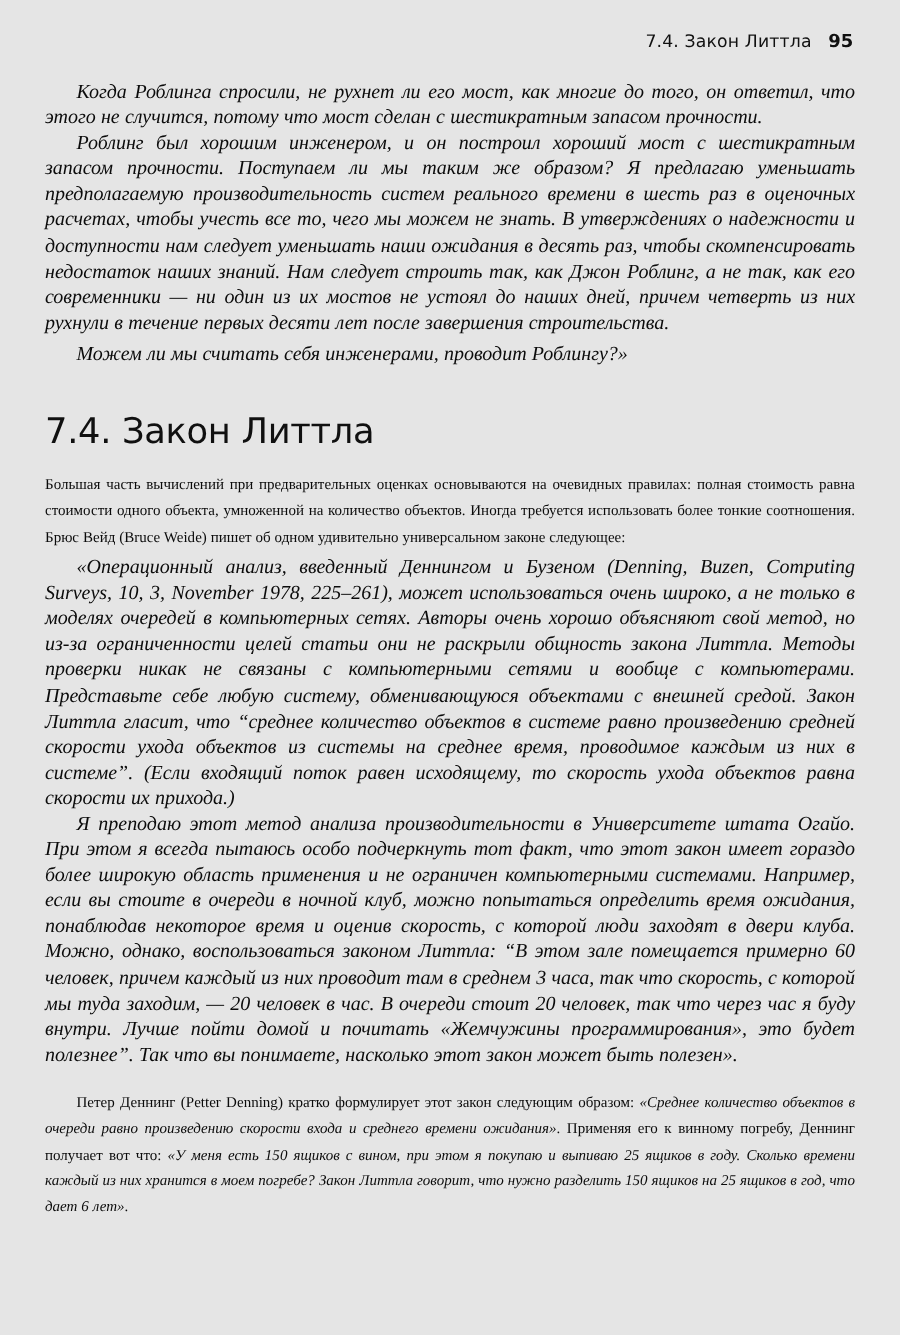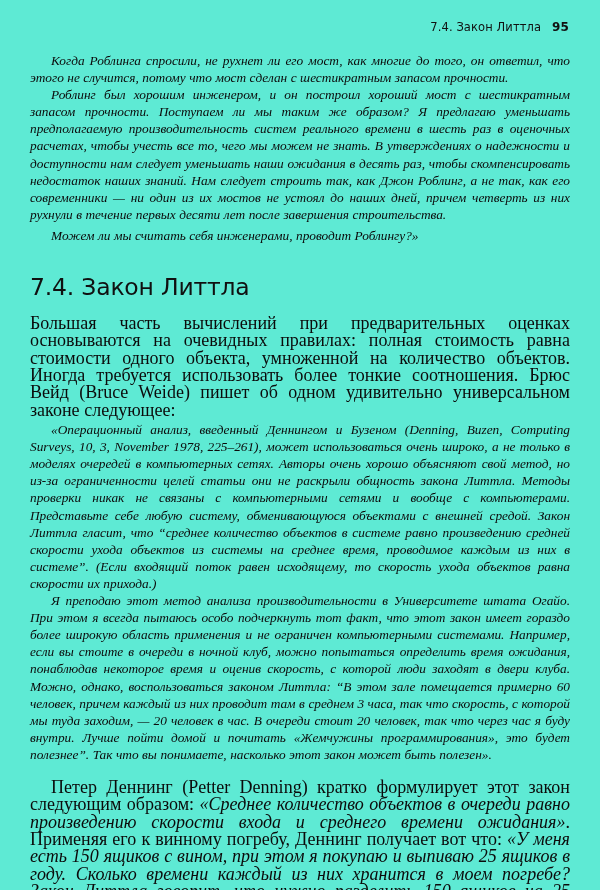--- a/index.html
+++ b/index.html
@@ -6,21 +6,21 @@
   html, body {
     margin: 0;
     padding: 0;
     background: #ffffff;
   }
 
   .page {
     position: relative;
     width: 600px;
     height: 890px;
-    background: #5eead4;
+    background: #e5e5e5;
     overflow: hidden;
     box-sizing: border-box;
     padding: 0;
     font-family: "Liberation Serif", "DejaVu Serif", serif;
     color: #0b0b0b;
   }
 
   
   .running-head {
     position: absolute;
@@ -89,21 +89,21 @@
     font-weight: 400;
     font-size: 23.5px;
     line-height: 28px;
     letter-spacing: -.2px;
     color: #101010;
     margin: 29px 0 14px 0;
   }
 
   
   .body-text {
-    font-size: 18px;
+    font-size: 10px;
     line-height: 17.35px;
     letter-spacing: .01px;
     word-spacing: .1px;
   }
   .body-text.indent {
     text-indent: 21px;
     margin-top: 16px;
   }
   .body-text .it {
     font-style: italic;

